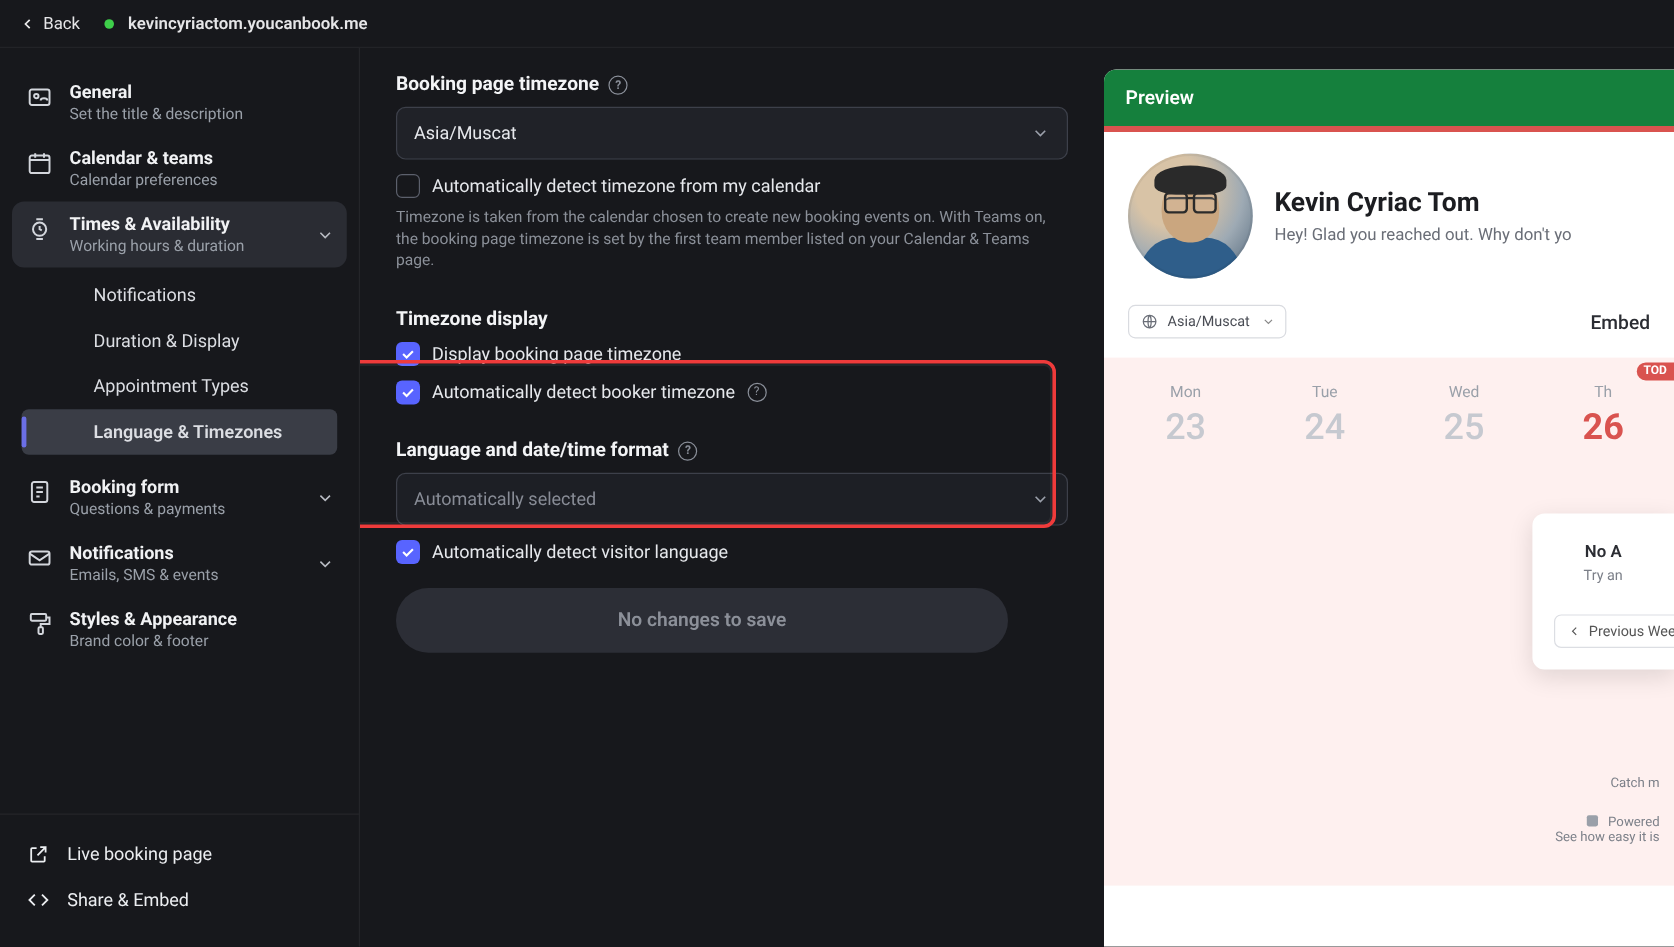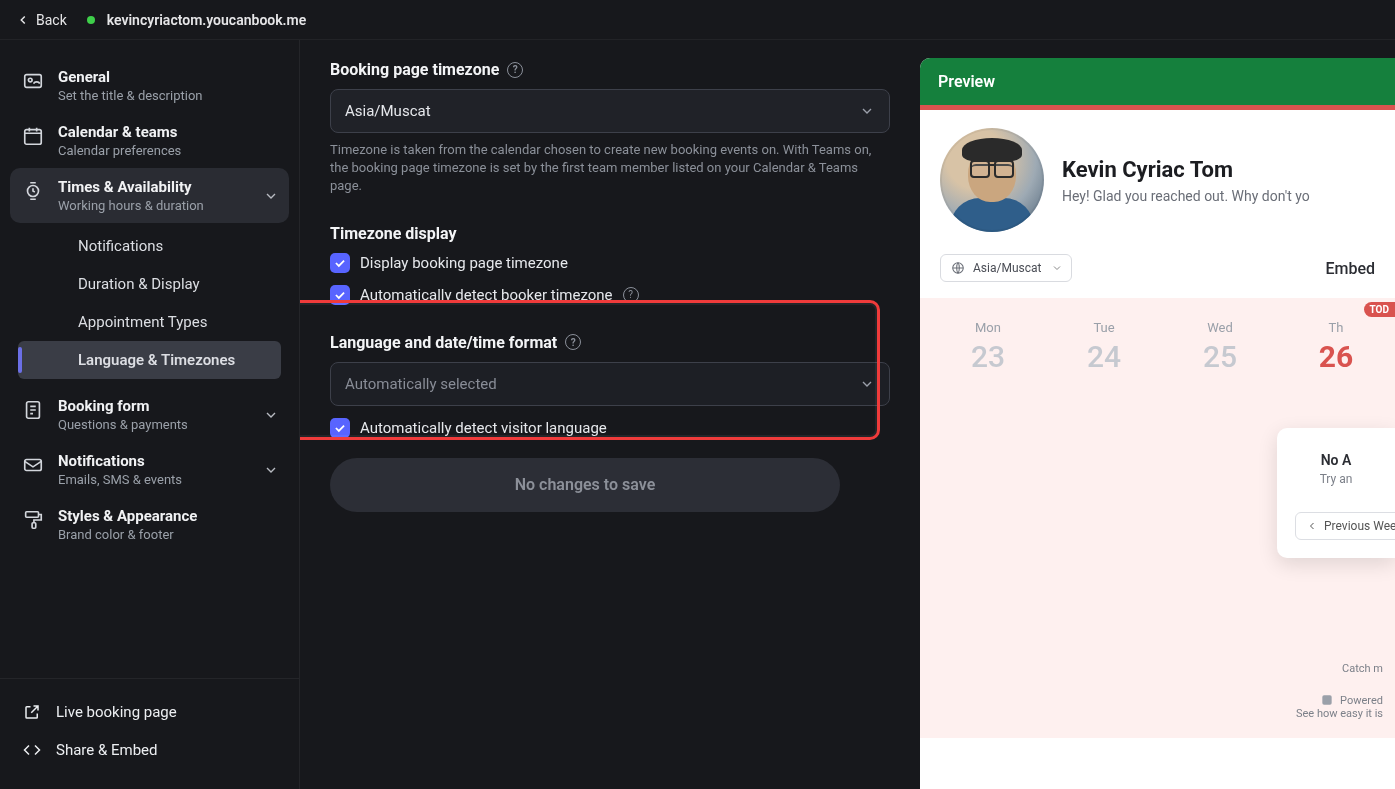--- a/index.html
+++ b/index.html
@@ -120,21 +120,21 @@
     flex: 1;
     padding: 20px 30px 30px 30px;
     overflow: hidden;
     position:relative;
   }
   .section-title {
     font-weight:700;
     font-size:16px;
     color:#f3f4f6;
     display:flex;
-    align-items:center;
+    align-items:flex-end;
     gap:8px;
     margin-bottom:10px;
   }
   .help-circle {
     width:16px;height:16px;border-radius:50%;
     border:1.5px solid #8a8f99;
     display:inline-flex;align-items:center;justify-content:center;
     font-size:10px;color:#8a8f99;
     flex-shrink:0;
   }
@@ -278,21 +278,21 @@
     width:118px;text-align:center;
   }
   .pv-card .t1{font-size:14px;color:#2b2d33;font-weight:600;white-space:nowrap;}
   .pv-card .t2{font-size:12px;color:#7b7f88;margin-top:4px;white-space:nowrap;}
   .pv-prev{
     margin-top:26px;display:inline-flex;align-items:center;gap:6px;
     border:1px solid #dcdee3;border-radius:6px;
     padding:6px 10px;font-size:12px;color:#555;white-space:nowrap;
   }
   .pv-footer{
-    position:absolute;bottom:18px;right:12px;text-align:right;
+    position:absolute;bottom:34px;right:12px;text-align:right;
     font-size:11px;color:#7c8089;
   }
   .pv-footer .row{display:flex;align-items:center;gap:6px;justify-content:flex-end;}
   svg{display:block;}
 </style>
 </head>
 <body>
 
 <div class="topbar">
   <div class="back">
@@ -443,20 +443,24 @@
         <span class="help-circle">?</span>
       </div>
       <div class="select">
         <span>Asia/Muscat</span>
         <span class="chev">
           <svg width="16" height="16" viewBox="0 0 24 24" fill="none" stroke="currentColor" stroke-width="2">
               <polyline points="6 9 12 15 18 9"></polyline>
             </svg>
         </span>
       </div>
+      <div class="check-row">
+        <span class="checkbox unchecked"></span>
+        <span>Automatically detect timezone from my calendar</span>
+      </div>
       <div class="hint">Timezone is taken from the calendar chosen to create new booking events on. With Teams on, the booking page timezone is set by the first team member listed on your Calendar &amp; Teams page.</div>
     </div>
 
     <div class="block">
       <div class="section-title">
         <span>Timezone display</span>
       </div>
       <div class="check-row" style="margin-top:4px;">
         <span class="checkbox checked">
           <svg width="14" height="14" viewBox="0 0 24 24" fill="none" stroke="currentColor" stroke-width="3">

